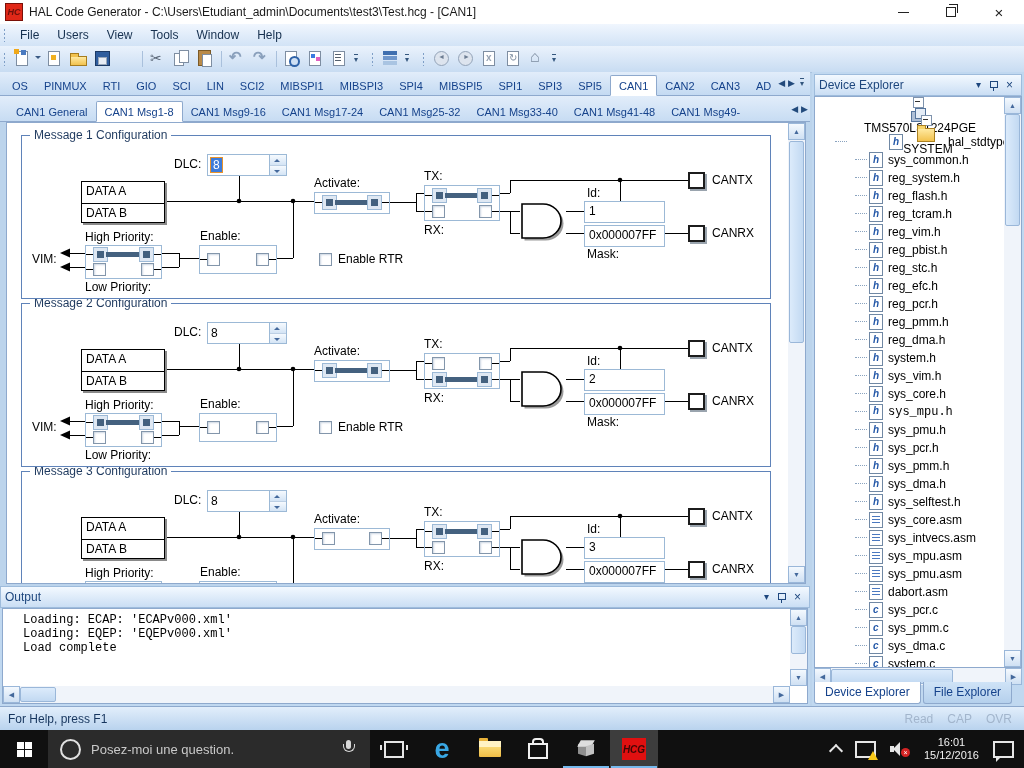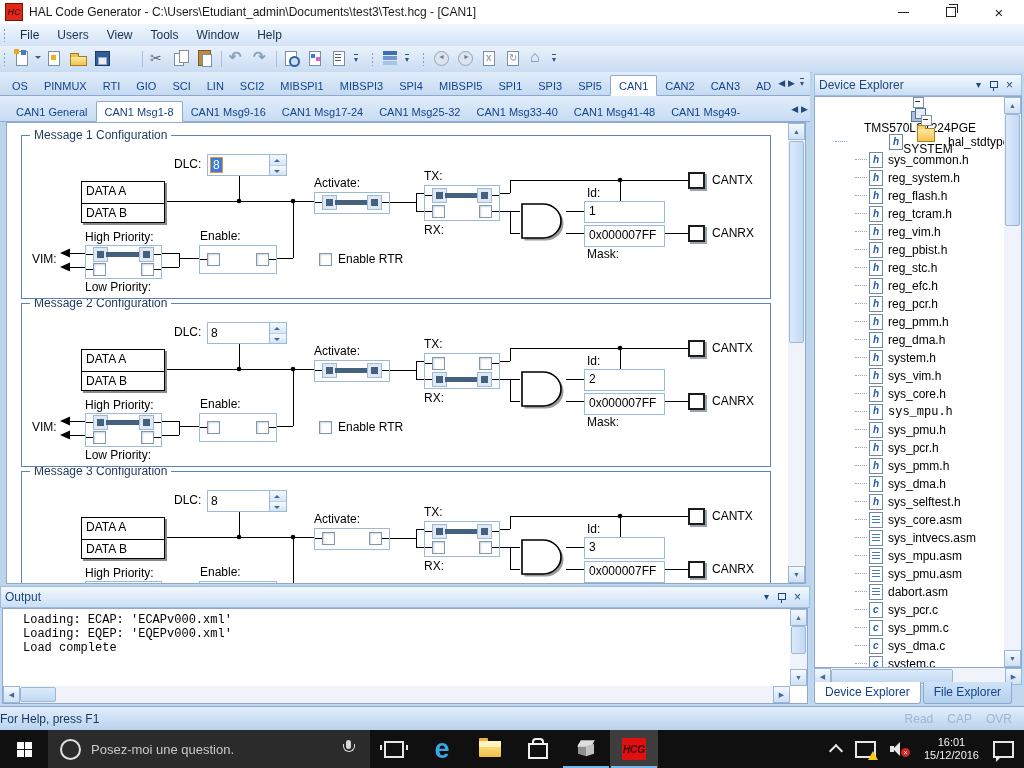--- a/index.html
+++ b/index.html
@@ -140,21 +140,21 @@
   .ico-doc.c::after{content:'c';position:absolute;left:3px;top:1px;font-size:10px;font-weight:bold;color:#2458a8;font-style:italic;}
   .ico-doc.asm::after{content:'';position:absolute;left:2px;top:3px;width:8px;height:8px;background:repeating-linear-gradient(#4a78c0 0 1px,transparent 1px 3px);}
   .dots{flex:none;height:1px;border-top:1px dotted #8aa3bf;}
   .dock-tabs{position:absolute;left:2px;bottom:2px;height:22px;display:flex;}
   .dock-tab{font-size:12px;color:#15428b;padding:3px 10px;background:linear-gradient(#cfe3f7,#b5d0ec);
     border:1px solid #8ea9cd;border-top:none;border-radius:0 0 3px 3px;margin-right:2px;}
   .dock-tab.active{background:#fff;}
   
   .statusbar{position:absolute;left:0;top:706px;width:1024px;height:24px;background:linear-gradient(#e2eefb,#b9d3ee);
     border-top:1px solid #8ea9cd;display:flex;align-items:center;font-size:12px;color:#17365e;box-sizing:border-box;}
-  .sb-left{flex:1;}
+  .sb-left{padding-left:8px;flex:1;}
   .sb-right{display:flex;gap:14px;color:#a2b5cc;padding-right:12px;}
   
   .taskbar{position:absolute;left:0;top:730px;width:1024px;height:38px;background:#101010;display:flex;align-items:stretch;}
   .tk{width:48px;position:relative;display:flex;align-items:center;justify-content:center;flex:none;}
   .winlogo{display:grid;grid-template-columns:7px 7px;grid-template-rows:7px 7px;gap:1px;}
   .winlogo i{background:#fff;}
   .cortana{width:322px;background:#2b2b2b;display:flex;align-items:center;flex:none;position:relative;}
   .cring{width:17px;height:17px;border:2px solid #e0e0e0;border-radius:50%;margin:0 10px 0 12px;flex:none;}
   .ctext{color:#c9c9c9;font-size:13px;flex:1;}
   .mic{position:relative;width:14px;height:18px;margin-right:14px;flex:none;}

